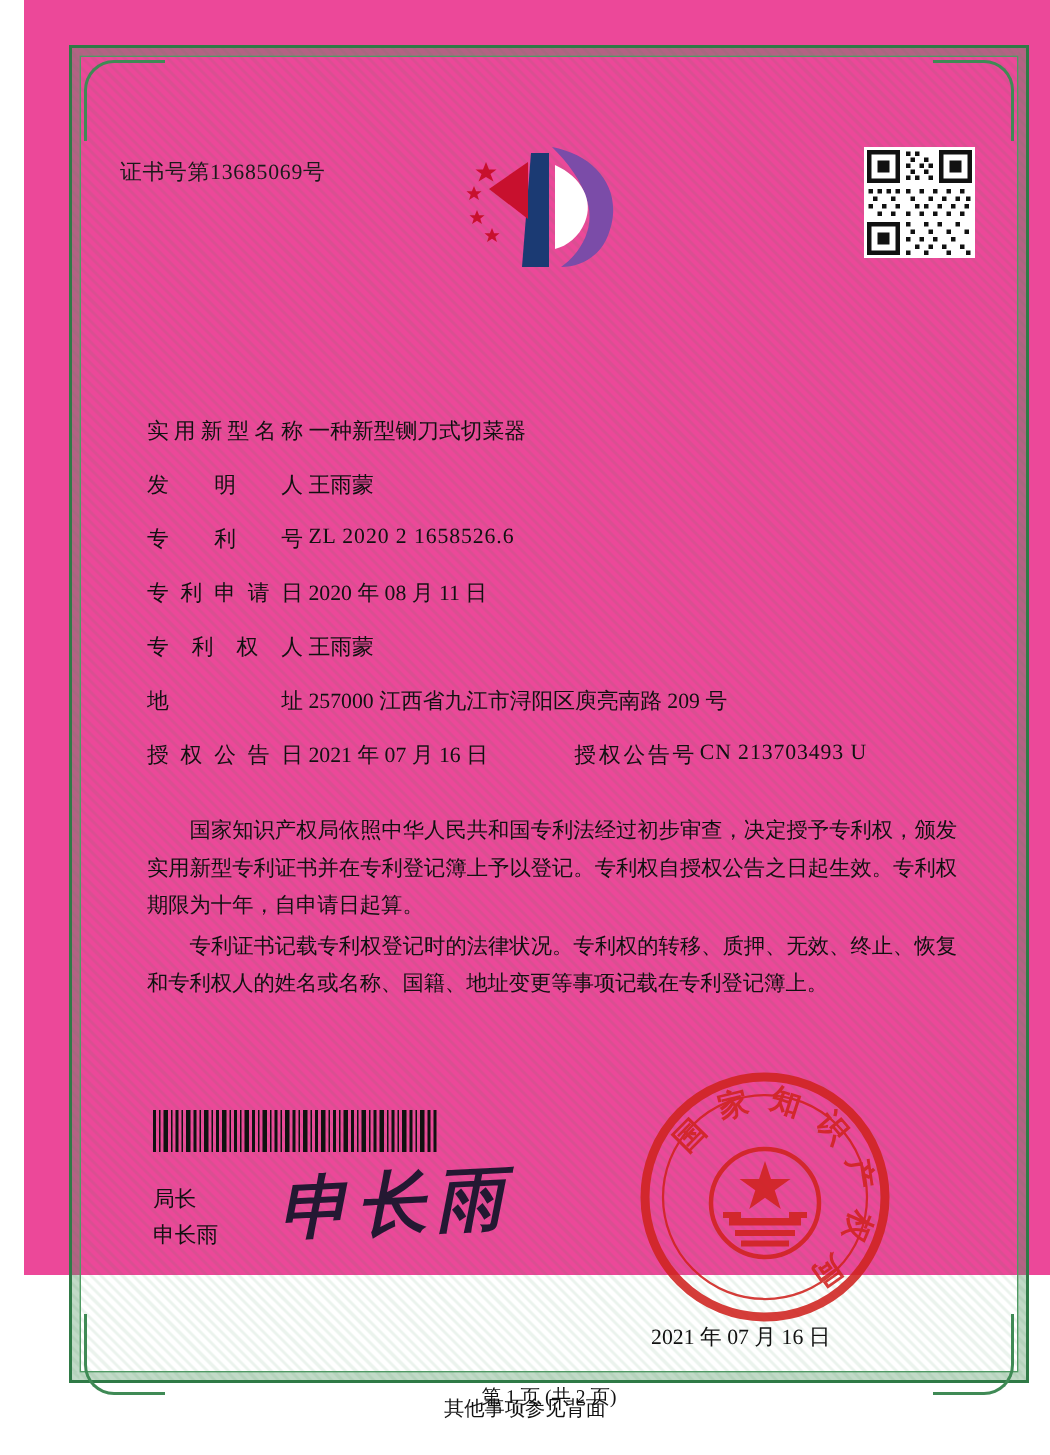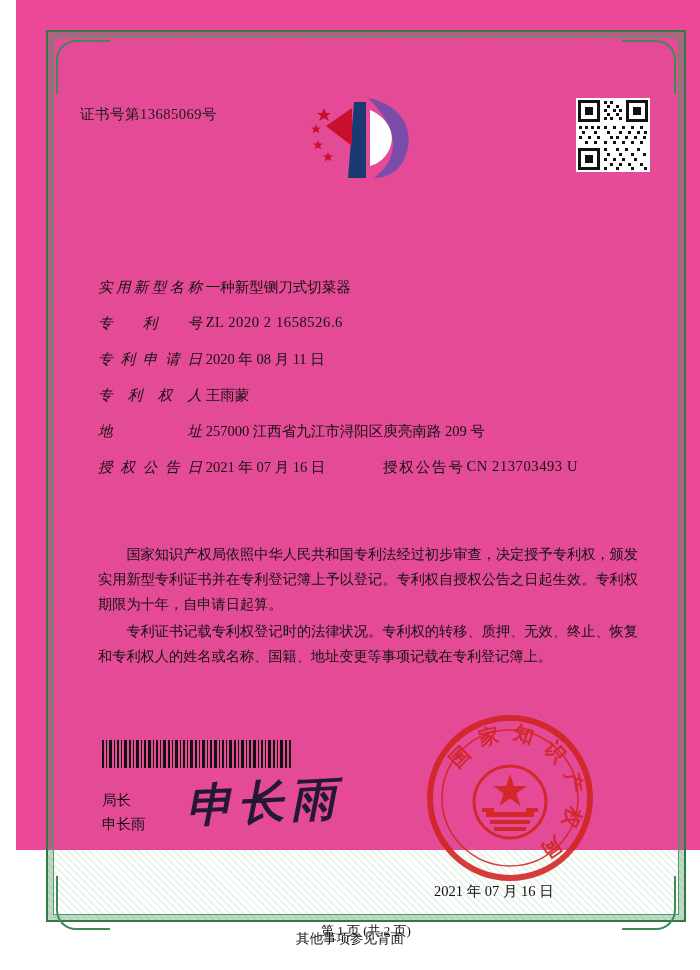--- a/index.html
+++ b/index.html
@@ -126,21 +126,20 @@
     font-size: 14.5px;
     color: #111;
     white-space: nowrap;
   }
   .field .flabel {
     display: inline-block;
     width: 104px;
     text-align: justify;
     text-align-last: justify;
     vertical-align: top;
-    font-style: italic;
   }
   .field .fvalue {
     display: inline-block;
     vertical-align: top;
   }
   .field .fvalue.mono {
     font-family: Liberation Serif, serif;
     letter-spacing: 0.6px;
   }
   .field.dual .second-label {
@@ -347,20 +346,24 @@
     </div>
 
 
     <div class="fields">
 
       <div class="field">
         <span class="flabel">实用新型名称</span>
         <span class="fvalue">一种新型铡刀式切菜器</span>
       </div>
 
+      <div class="field">
+        <span class="flabel">发明人</span>
+        <span class="fvalue">王雨蒙</span>
+      </div>
 
       <div class="field">
         <span class="flabel">专利号</span>
         <span class="fvalue mono">ZL 2020 2 1658526.6</span>
       </div>
 
       <div class="field">
         <span class="flabel">专利申请日</span>
         <span class="fvalue">2020 年 08 月 11 日</span>
       </div>

